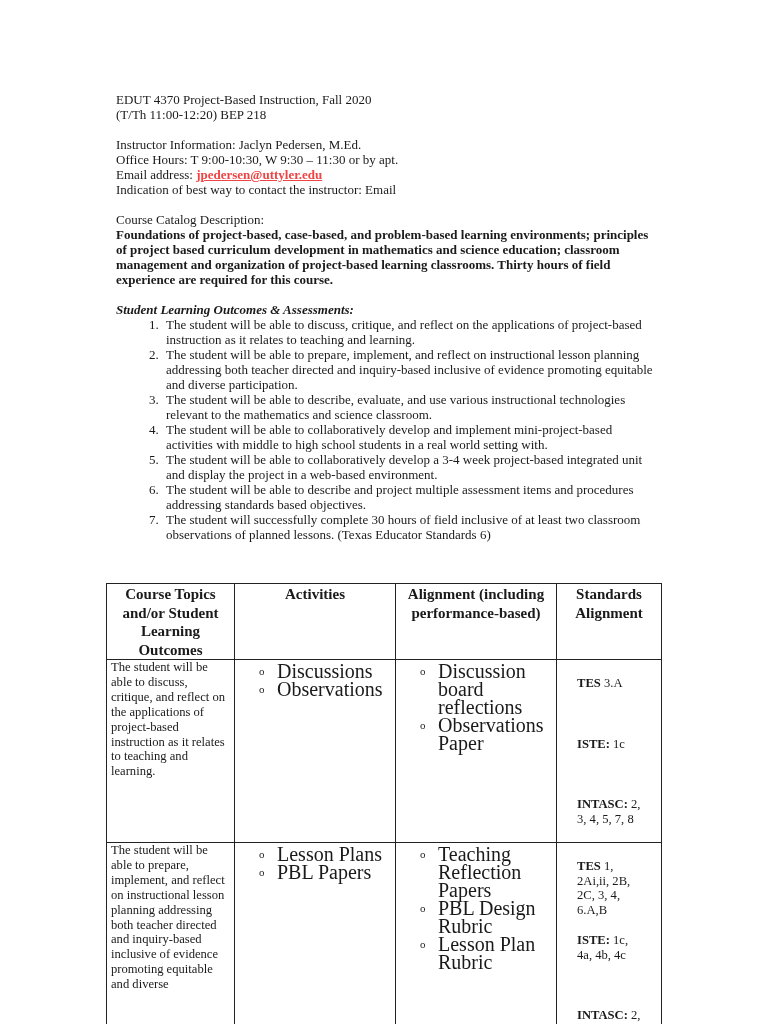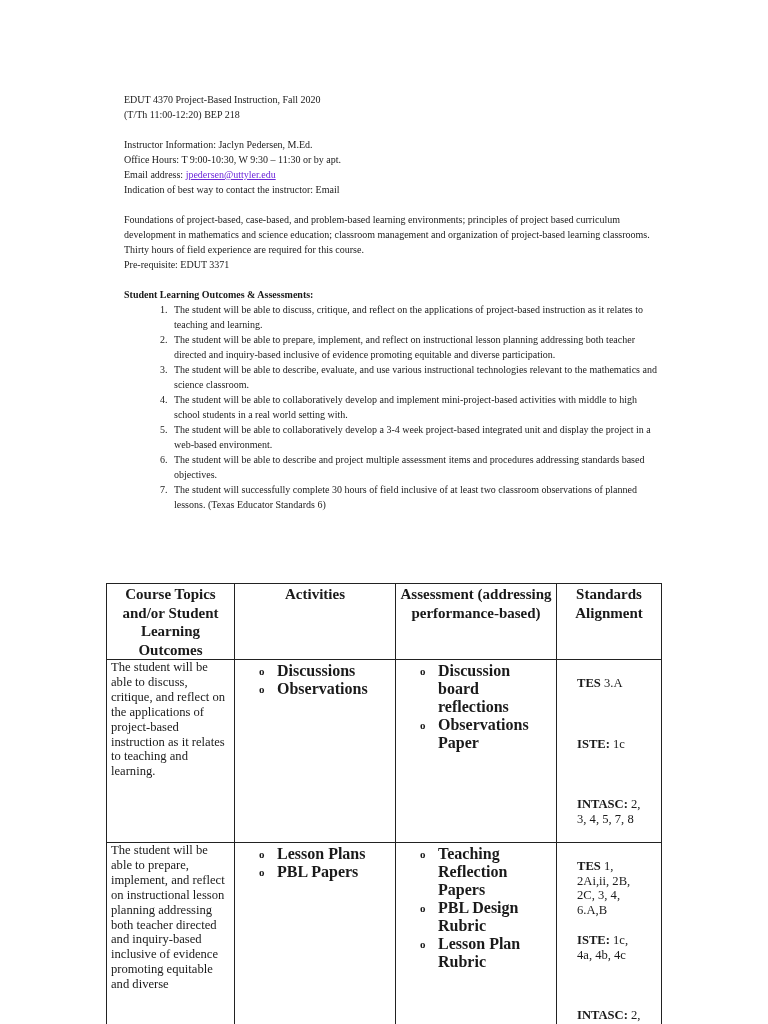--- a/index.html
+++ b/index.html
@@ -1,76 +1,76 @@
 <!DOCTYPE html>
 <html><head>
 <meta charset="utf-8">
 <style>
   html, body { margin: 0; padding: 0; background: #ffffff; }
   body { width: 768px; height: 1024px; position: relative; overflow: hidden;
          font-family: "Liberation Serif", serif; color: #1a1a1a; }
-  .page { position: absolute; left: 124px; top: 92px; width: 560px; font-size: 10px; line-height: 15px; }
+  .page { position: absolute; left: 116px; top: 92px; width: 560px; font-size: 13px; line-height: 15px; }
   .line { white-space: nowrap; }
   .gap { height: 15px; }
-  a.email { color: #6d28d9; text-decoration: underline; }
-  .para { white-space: normal; width: 540px; }
-  .bold { font-weight: bold; }
+  a.email { color: #ef4444; text-decoration: underline; font-weight: bold; }
+  .para { white-space: normal; width: 540px; font-weight: bold; }
+  .bold { font-weight: bold; font-style: italic; }
   ol.outcomes { margin: 0; padding-left: 46px; width: 495px; }
   ol.outcomes li { padding-left: 4px; }
   table.tbl { position: absolute; left: 106px; top: 583px; border-collapse: collapse;
               font-family: "Liberation Serif", serif; }
   table.tbl td, table.tbl th { border: 1.4px solid #222; vertical-align: top; padding: 0 4px; }
   table.tbl th { font-weight: bold; font-size: 15px; line-height: 18.5px; text-align: center; padding-top: 1px; }
   .c1 { width: 119px; } .c2 { width: 152px; } .c3 { width: 152px; } .c4 { width: 96px; }
   .h1 { height: 70px; }
   .r1 { height: 119px; }
   .r2 { height: 148px; }
   .outcome-text { font-size: 12.6px; line-height: 14.9px; }
-  ul.bul { list-style: none; margin: 2px 0 0 0; padding-left: 20px; font-size: 16px; line-height: 18px; font-weight: bold; }
+  ul.bul { list-style: none; margin: 2px 0 0 0; padding-left: 20px; font-size: 20px; line-height: 18px; }
   ul.bul li { position: relative; padding-left: 18px; }
   ul.bul li::before { content: "o"; position: absolute; left: 0; top: 0; font-size: 11px; }
   ul.bul.a3 { padding-left: 20px; }
   .std { font-size: 12.6px; line-height: 14.5px; }
   .std .lbl { font-weight: bold; }
   .std p { margin: 16px; }
   .std .spacer { height: 14px; }
 </style>
 </head>
 <body>
 
 <div class="page">
   <div class="line">EDUT 4370 Project-Based Instruction, Fall 2020</div>
   <div class="line">(T/Th 11:00-12:20) BEP 218</div>
   <div class="gap"></div>
   <div class="line">Instructor Information: Jaclyn Pedersen, M.Ed.</div>
   <div class="line">Office Hours: T 9:00-10:30, W 9:30 – 11:30 or by apt.</div>
   <div class="line"><span>Email address: </span><a class="email">jpedersen@uttyler.edu</a></div>
   <div class="line">Indication of best way to contact the instructor: Email</div>
   <div class="gap"></div>
+  <div class="line">Course Catalog Description:</div>
   <div class="para">Foundations of project-based, case-based, and problem-based learning environments; principles of project based curriculum development in mathematics and science education; classroom management and organization of project-based learning classrooms. Thirty hours of field experience are required for this course.</div>
-  <div class="line">Pre-requisite: EDUT 3371</div>
   <div class="gap"></div>
   <div class="line bold">Student Learning Outcomes &amp; Assessments:</div>
   <ol class="outcomes">
     <li>The student will be able to discuss, critique, and reflect on the applications of project-based instruction as it relates to teaching and learning.</li>
     <li>The student will be able to prepare, implement, and reflect on instructional lesson planning addressing both teacher directed and inquiry-based inclusive of evidence promoting equitable and diverse participation.</li>
     <li>The student will be able to describe, evaluate, and use various instructional technologies relevant to the mathematics and science classroom.</li>
     <li>The student will be able to collaboratively develop and implement mini-project-based activities with middle to high school students in a real world setting with.</li>
     <li>The student will be able to collaboratively develop a 3-4 week project-based integrated unit and display the project in a web-based environment.</li>
     <li>The student will be able to describe and project multiple assessment items and procedures addressing standards based objectives.</li>
     <li>The student will successfully complete 30 hours of field inclusive of at least two classroom observations of planned lessons. (Texas Educator Standards 6)</li>
   </ol>
 </div>
 
 <table class="tbl">
   <tbody>
       <tr class="h1">
     <th class="c1">Course Topics and/or Student Learning Outcomes</th>
     <th class="c2">Activities</th>
-    <th class="c3">Assessment (addressing performance-based)</th>
+    <th class="c3">Alignment (including performance-based)</th>
     <th class="c4">Standards Alignment</th>
   </tr>
   <tr class="r1">
     <td class="c1 outcome-text">The student will be able to discuss, critique, and reflect on the applications of project-based instruction as it relates to teaching and learning.</td>
     <td class="c2">
       <ul class="bul">
         <li>Discussions</li>
         <li>Observations</li>
       </ul>
     </td>

